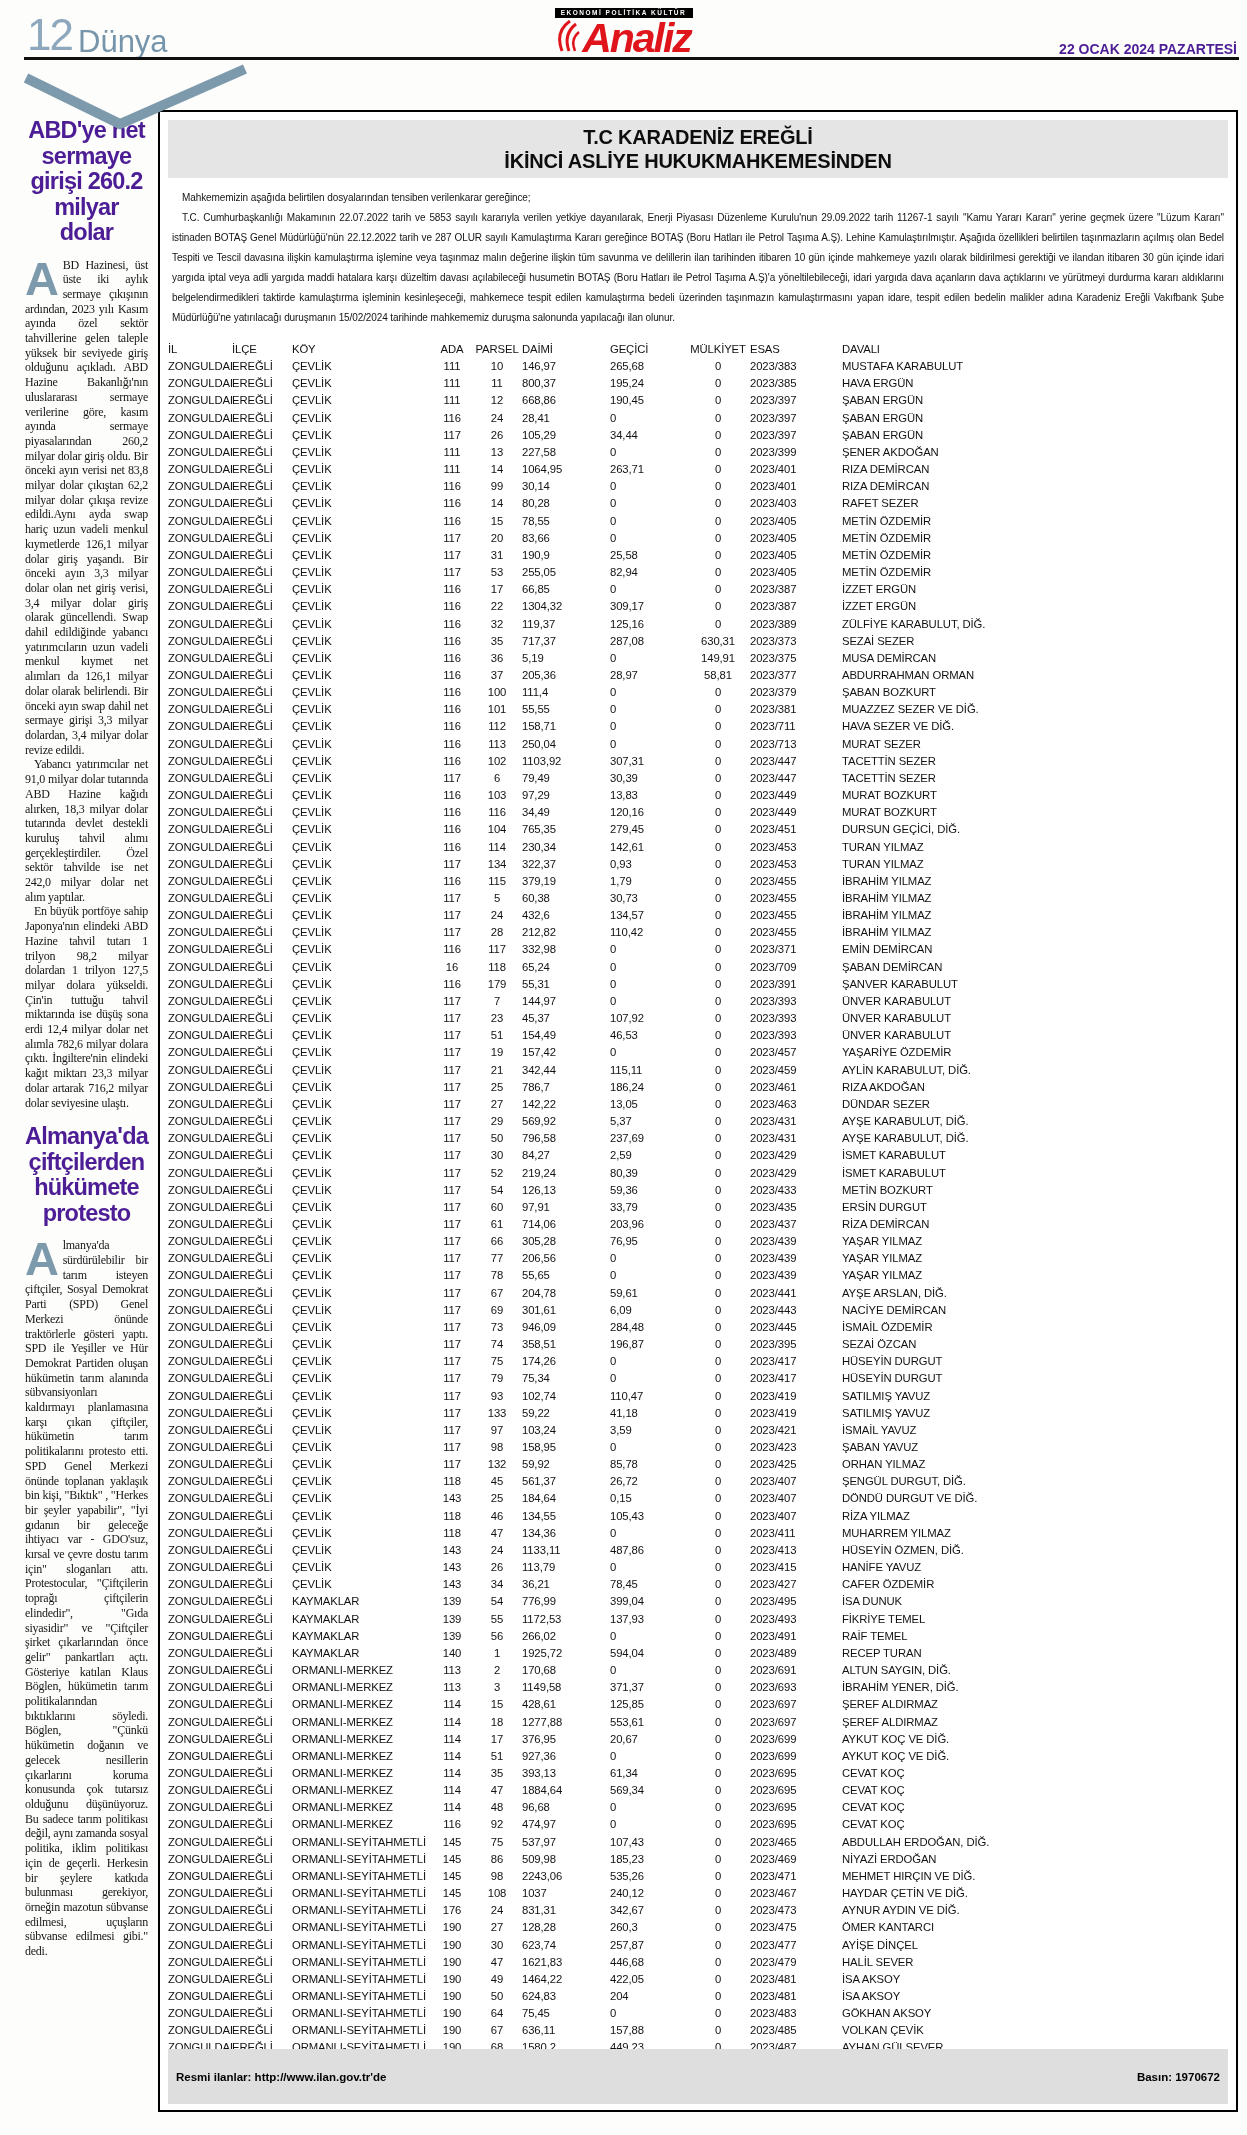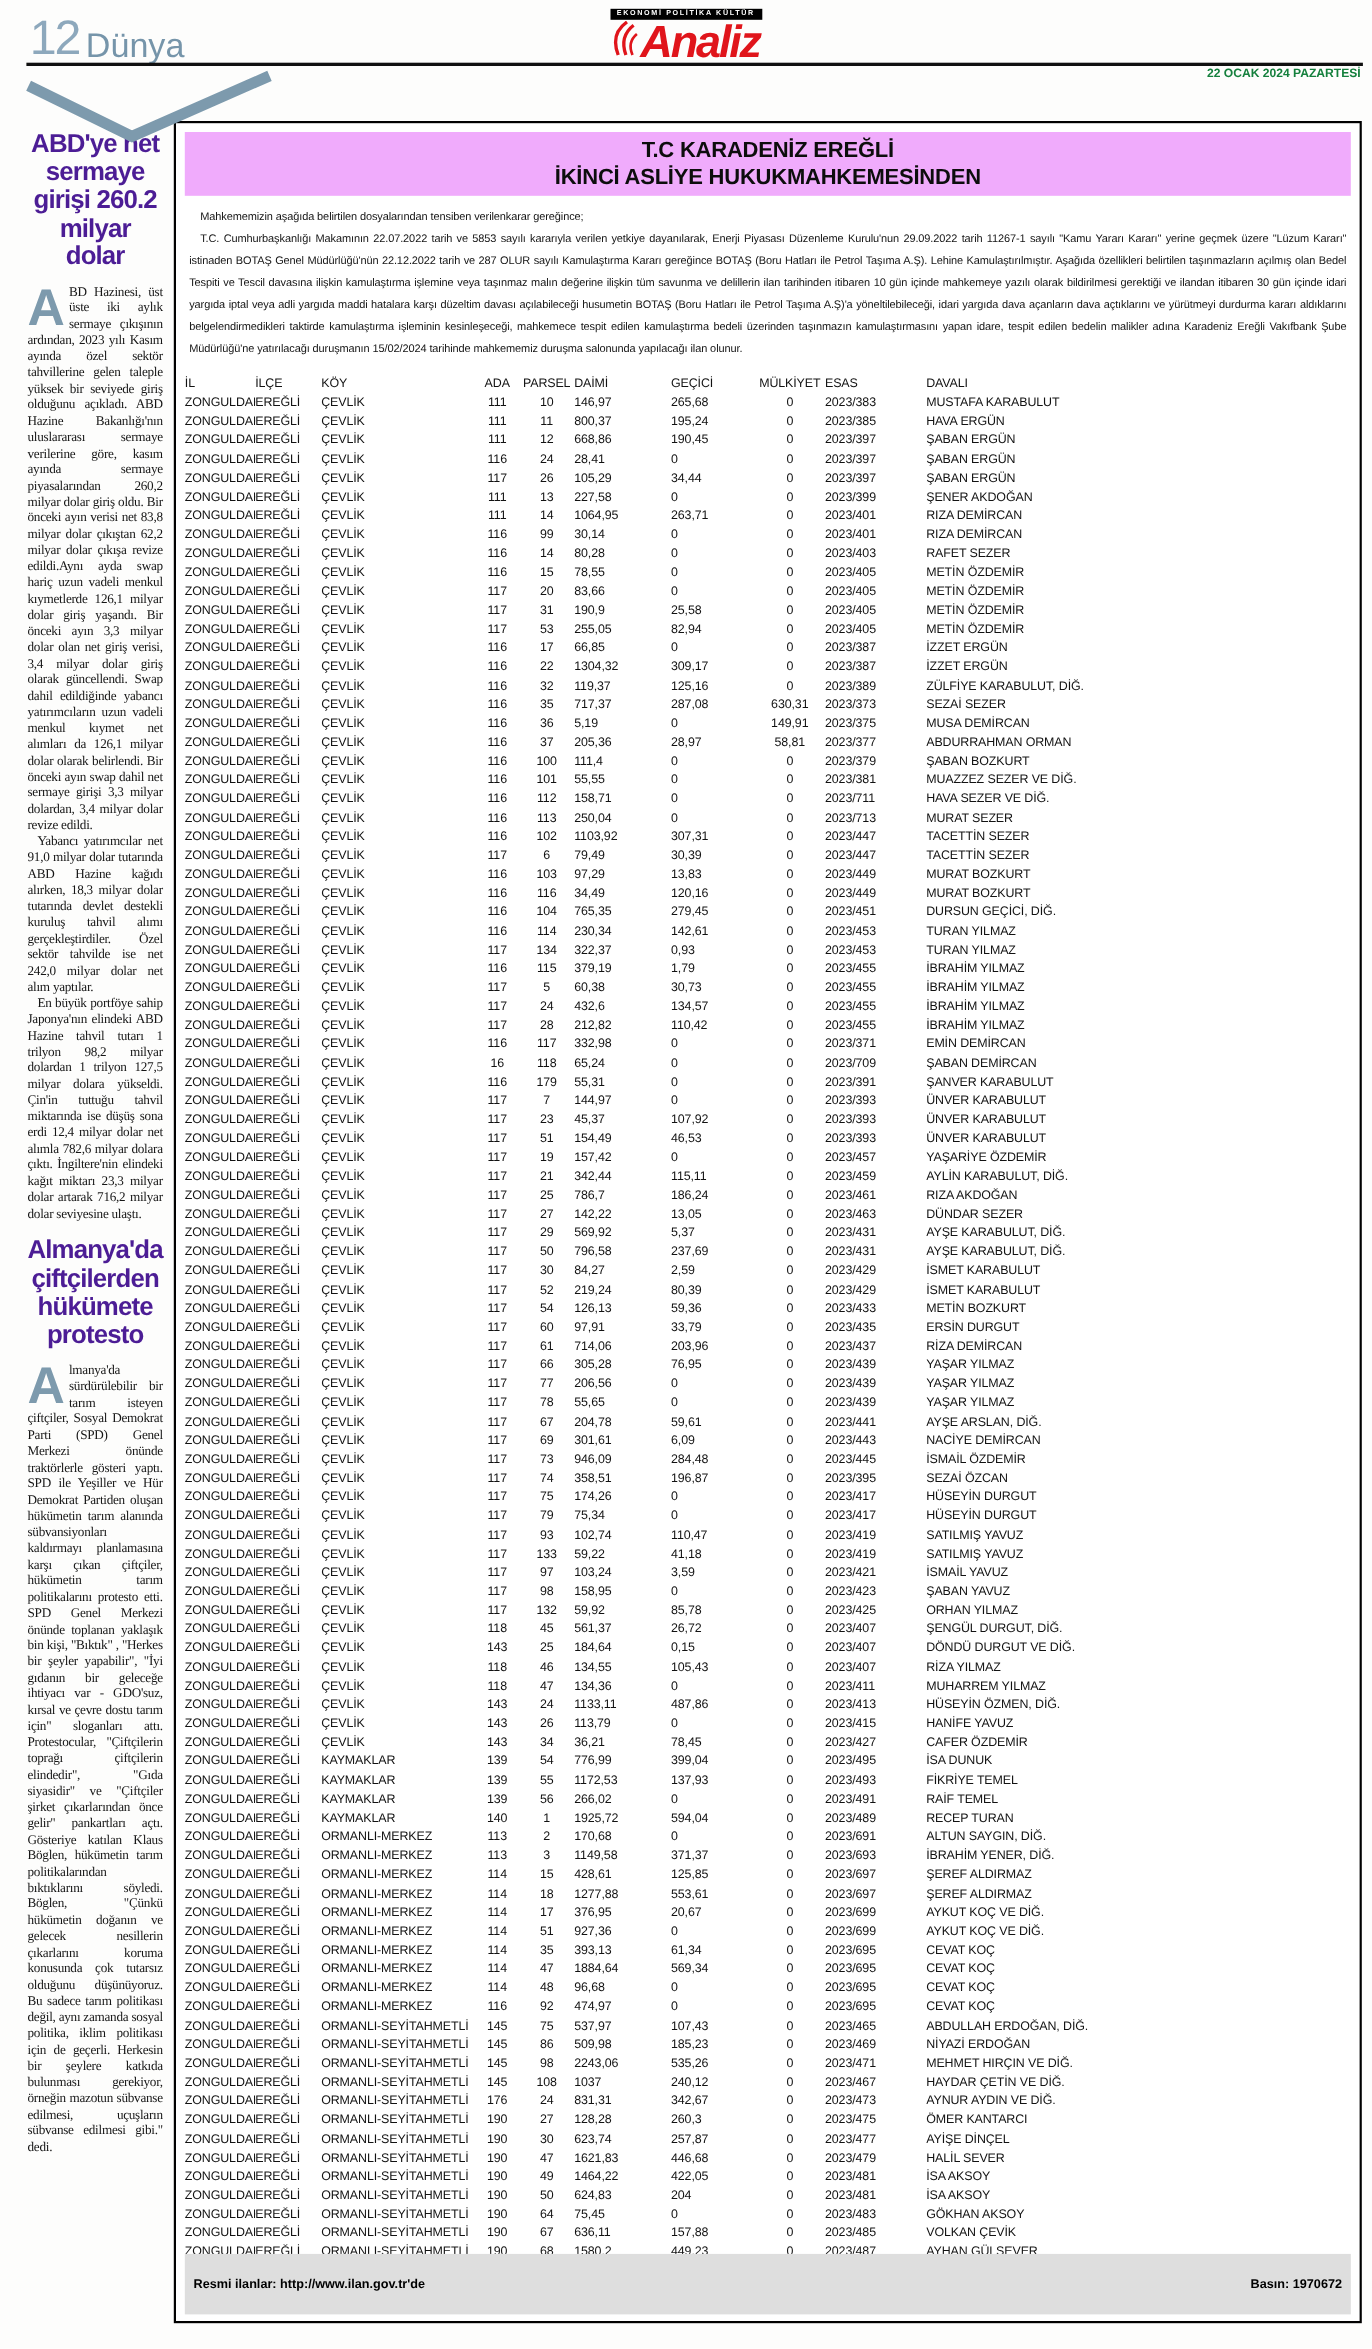--- a/index.html
+++ b/index.html
@@ -11,36 +11,36 @@
   .pageno{position:absolute;left:27px;top:10px;font-size:44px;font-weight:400;color:#8da8bc;letter-spacing:-2px;}
   .section-name{position:absolute;left:78px;top:24px;font-size:31px;font-weight:400;color:#7695aa;}
   .logo-wrap{position:absolute;left:0;right:0;top:8px;text-align:center;}
   .logo-inner{display:inline-block;position:relative;}
   .logo-tagline{display:block;margin:0 auto;background:#000;color:#fff;font-size:6.5px;letter-spacing:1.5px;
     width:138px;padding:1px 0 2px;font-weight:700;}
   .logo-row{display:flex;align-items:flex-end;justify-content:center;}
   .logo-text{font-size:41px;line-height:40px;font-weight:800;font-style:italic;color:#e0151b;letter-spacing:-2px;
     font-family:"Liberation Sans",sans-serif;}
   .logo-icon{margin-right:2px;}
-  .edition-date{position:absolute;right:10px;top:41px;font-size:11px;font-weight:700;color:#15803d;margin-top:20px;}
+  .edition-date{position:absolute;right:10px;top:41px;font-size:14px;font-weight:700;color:#4c1d95;}
   .masthead-rule{position:absolute;left:24px;right:8px;top:57px;height:3px;background:#101010;}
   .corner-zigzag{position:absolute;left:20px;top:62px;z-index:5;}
   
   .left-col{position:absolute;left:25px;top:104px;width:123px;}
   .article-title{font-family:"Liberation Sans",sans-serif;font-weight:700;font-size:23.5px;line-height:25.5px;
     letter-spacing:-0.8px;text-align:center;color:#4c1d95;margin:14px 0 12px;}
   .article-body p{margin:0;font-family:"Liberation Serif",serif;font-size:12px;line-height:14.7px;
     text-align:justify;letter-spacing:-0.25px;color:#161616;}
   .article-body p + p{text-indent:9px;}
   .dropcap{float:left;font-family:"Liberation Sans",sans-serif;font-weight:700;font-size:47px;line-height:38px;
     color:#7d9aad;padding:2px 4px 0 0;}
   
   .notice-box{position:absolute;left:158px;top:110px;width:1080px;height:2002px;border:2px solid #000;
     box-sizing:border-box;background:#fff;}
-  .notice-band{margin:8px 8px 0;height:58px;background:#f0abfc;text-align:center;padding-top:5px;box-sizing:border-box;}
+  .notice-band{margin:8px 8px 0;height:58px;background:#e5e5e5;text-align:center;padding-top:5px;box-sizing:border-box;}
   .notice-title{font-size:20px;line-height:24px;font-weight:700;color:#0d0d0d;letter-spacing:-0.2px;}
   .notice-intro{margin:10px 12px 0;}
   .notice-intro p{margin:0;font-size:10px;line-height:20px;color:#141414;text-align:justify;text-indent:10px;
     letter-spacing:-0.1px;}
   
   table.notice-table{margin:13px 8px 0;border-collapse:collapse;table-layout:fixed;width:1056px;}
   .notice-table th,.notice-table td{font-size:11.3px;font-weight:400;padding:0;height:17.15px;line-height:17.15px;
     white-space:nowrap;overflow:hidden;text-align:left;color:#121212;letter-spacing:-0.1px;}
   .notice-table .c3,.notice-table .c4,.notice-table .c7{text-align:center;}
   

